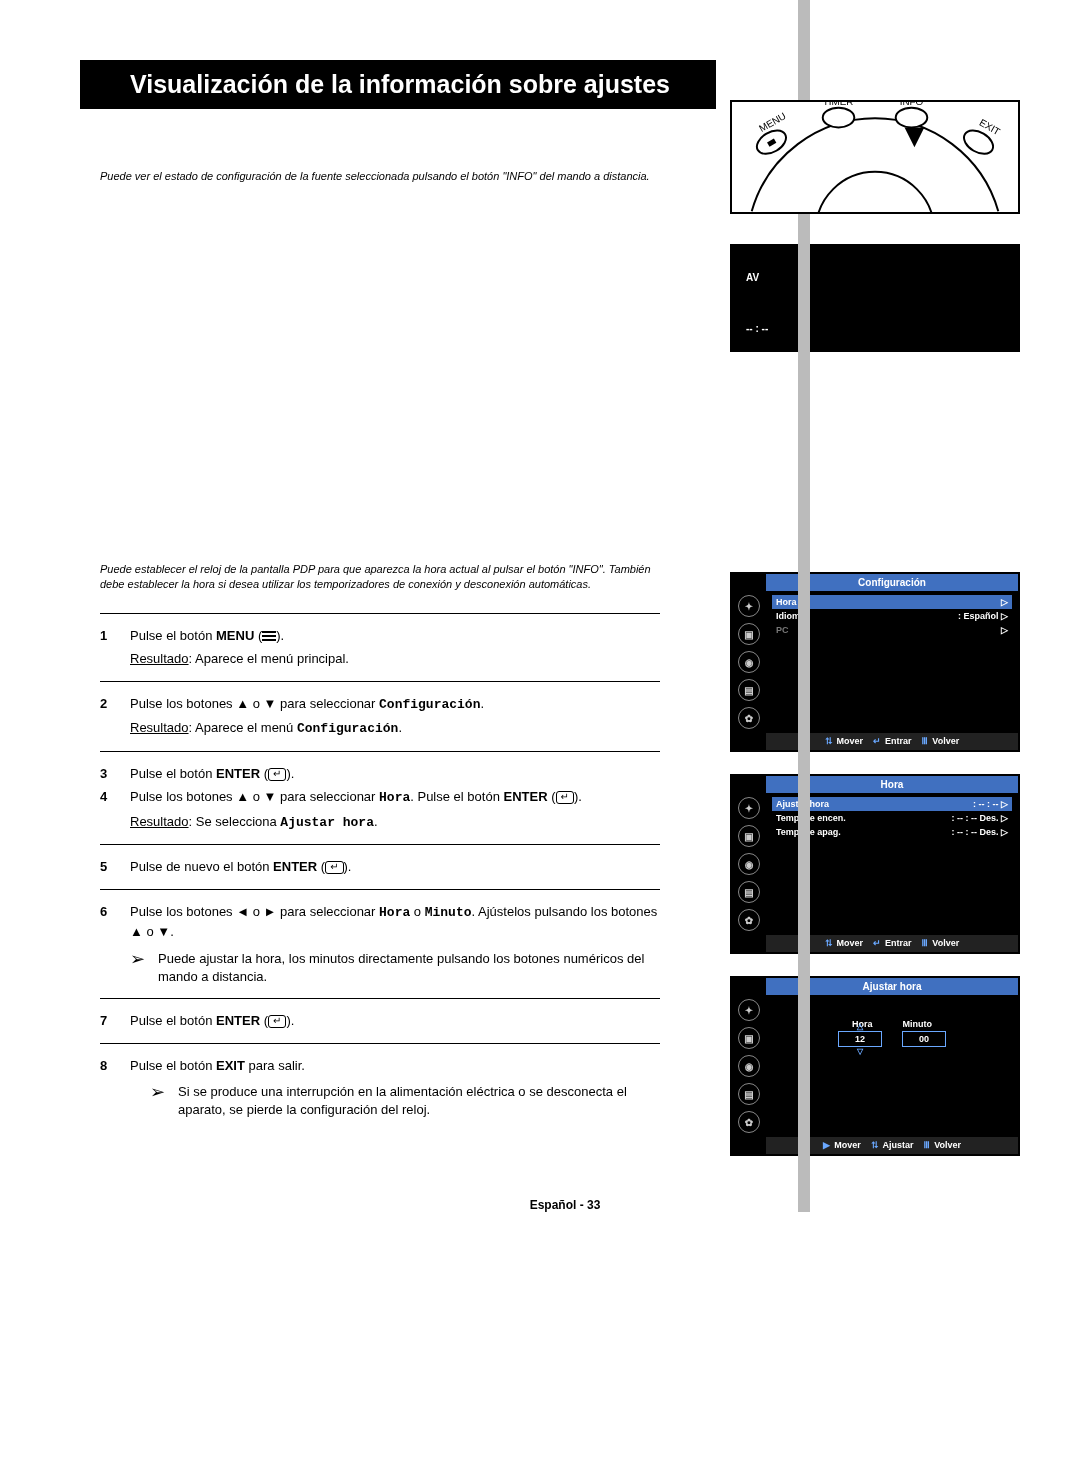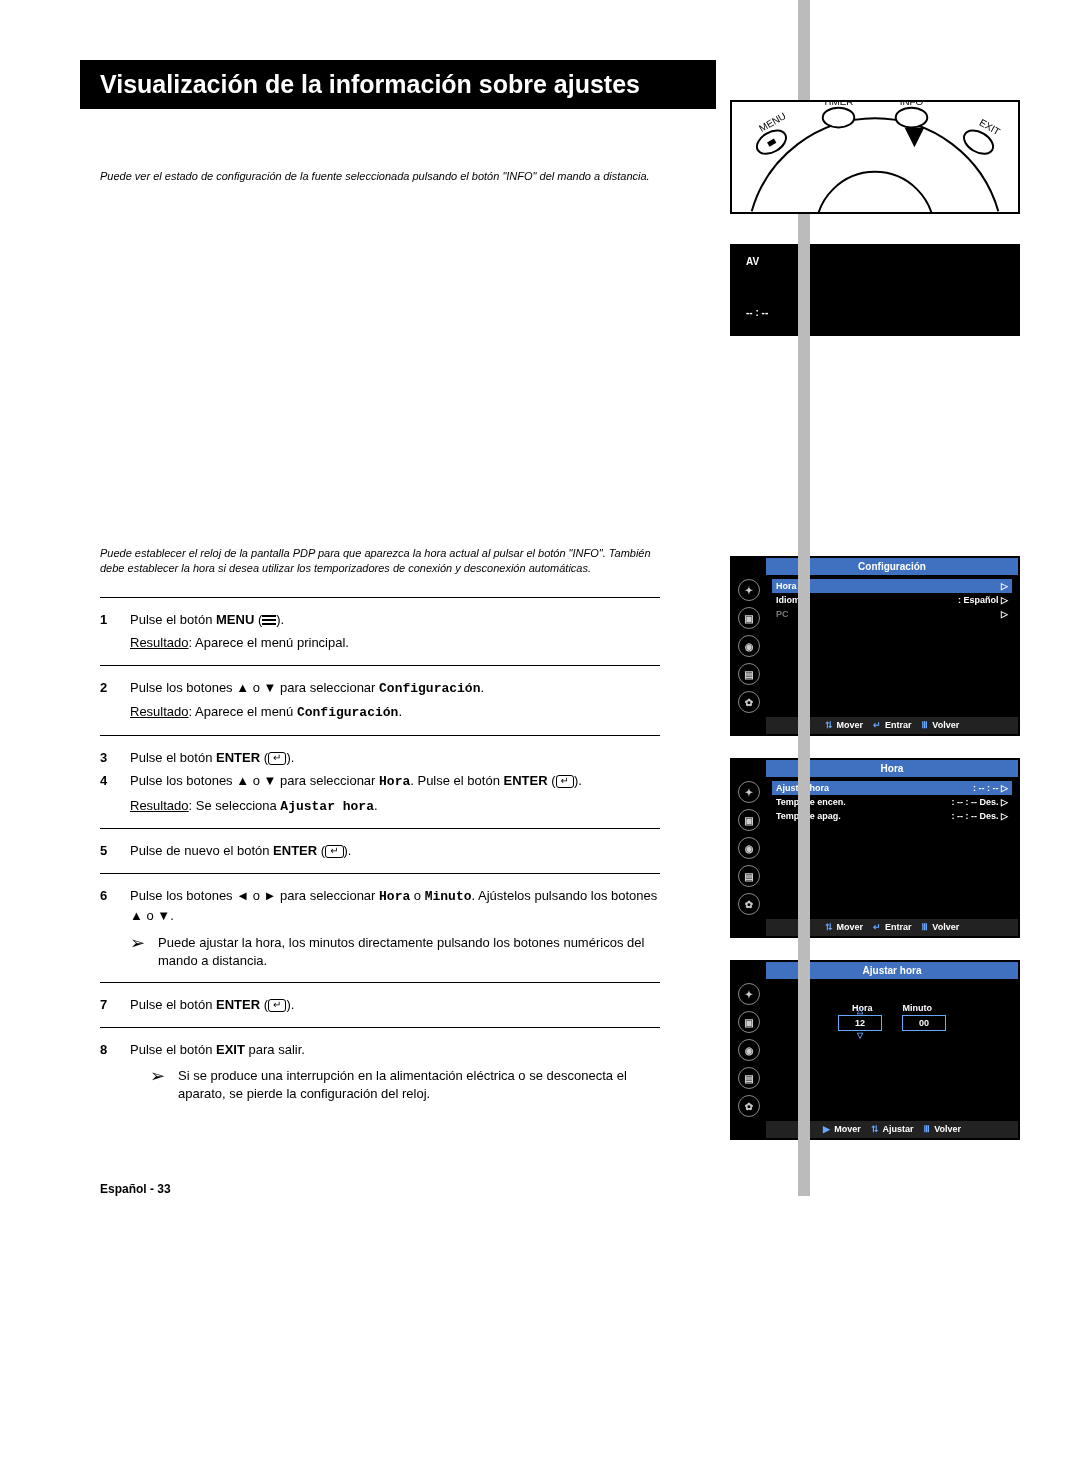--- a/index.html
+++ b/index.html
@@ -34,20 +34,21 @@
   .clear { clear: both; }
   .headline {
     background: #000;
     color: #fff;
     font-size: 25px;
     font-weight: bold;
     padding: 10px 16px 10px 20px;
     margin: 0 0 20px -20px;
     display: inline-block;
     width: 600px;
+    text-align: center;
   }
   .intro {
     font-style: italic;
     font-weight: normal;
     font-size: 11px;
     margin: 40px 0 20px 0;
     line-height: 1.4;
   }
   .hr {
     border: 0;
@@ -90,21 +91,21 @@
     position: relative;
     background: #fff;
     overflow: hidden;
   }
   .info-box {
     border: 2px solid #000;
     background: #000;
     color: #fff;
     font-size: 10px;
     font-weight: bold;
-    padding: 10px 14px 16px;
+    padding: 26px 14px 16px;
     margin-bottom: 160px;
   }
   .info-box .src { margin-bottom: 40px; }
   .info-row { display:flex; }
   .info-row .lab { width: 70px; }
   .info-row .val::before { content: ": "; }
   .osd {
     border: 2px solid #000;
     background: #000;
     color: #fff;
@@ -179,21 +180,21 @@
     color:#fff;
     position:relative;
   }
   .clock-val .up, .clock-val .down {
     position:absolute; left:50%; transform:translateX(-50%);
     font-size:8px; color:#6aa8ff;
   }
   .clock-val .up { top:-10px; }
   .clock-val .down { bottom:-10px; }
   .footer {
-    text-align: left;
+    text-align: center;
     font-weight: bold;
     font-size: 12px;
     margin-top: 20px;
   }
   .enter-icon {
     display:inline-block;
     border:1px solid #000;
     border-radius:3px;
     font-size:10px;
     line-height:1;

